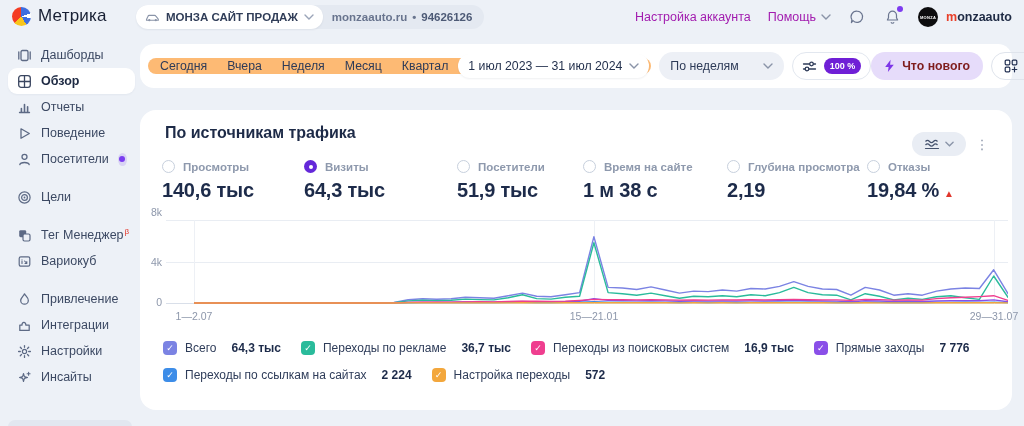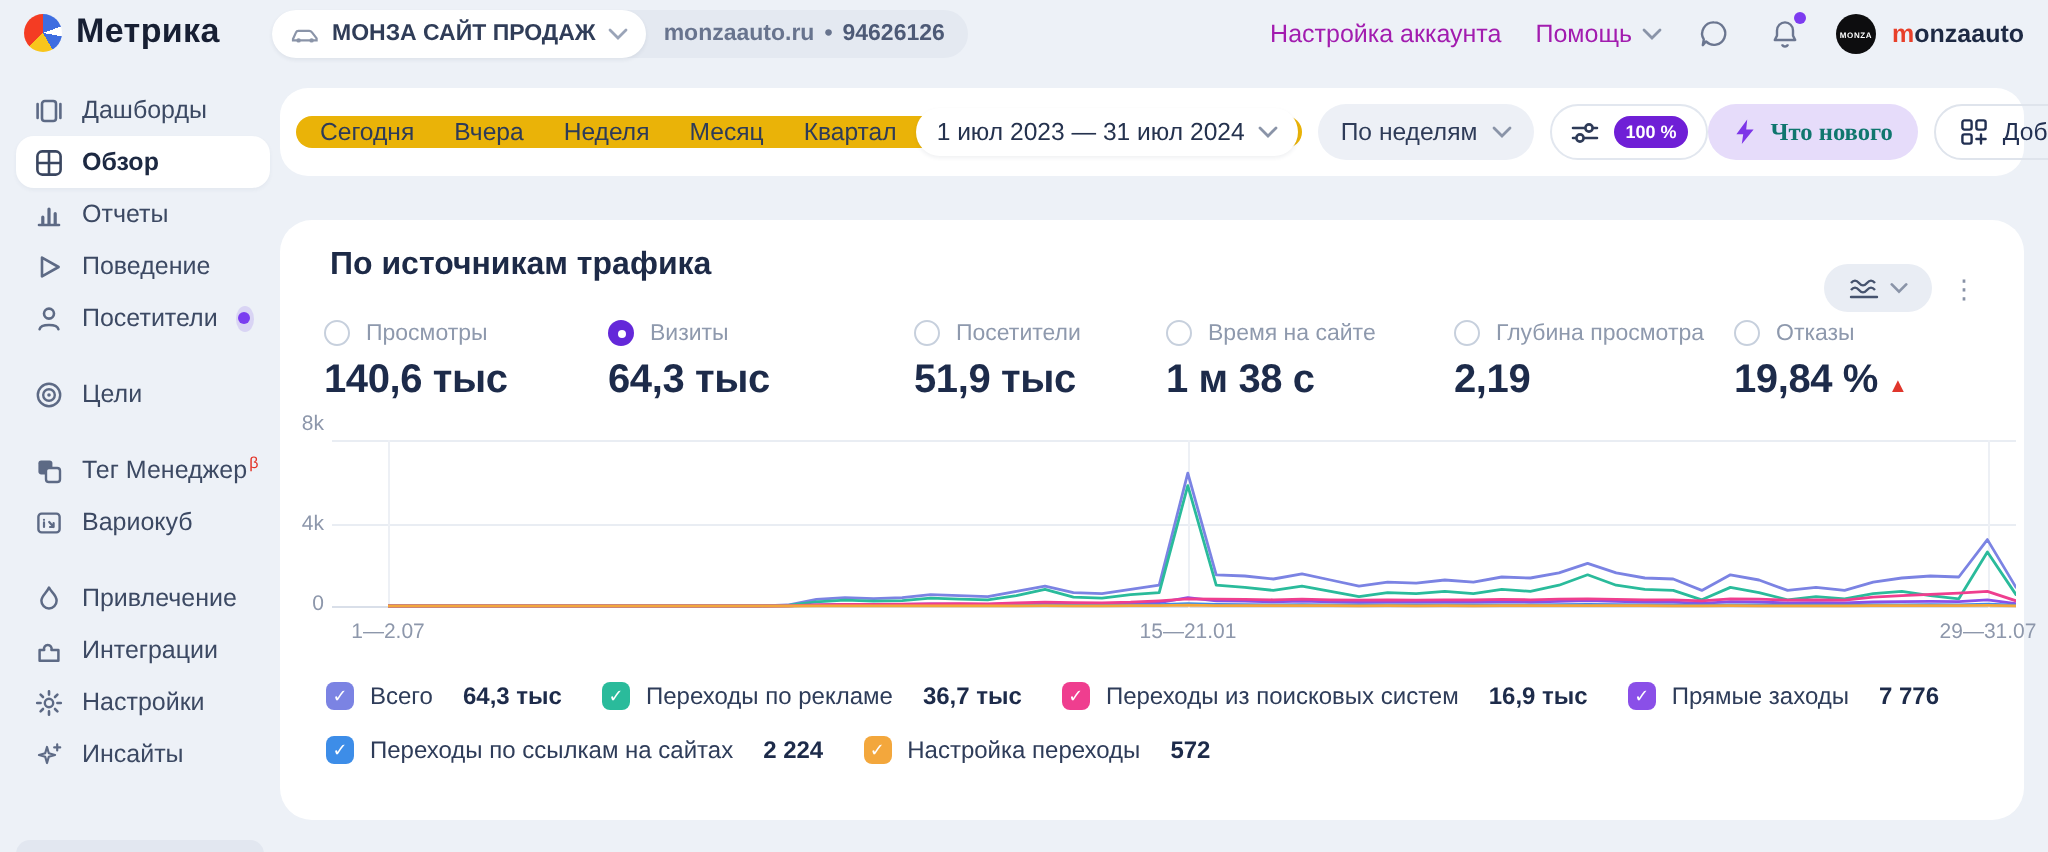--- a/index.html
+++ b/index.html
@@ -5,21 +5,21 @@
   * { box-sizing: border-box; margin: 0; padding: 0; }
   html,body { width:1024px; height:426px; overflow:hidden; }
   body { background:#edf1f7; font-family:"Liberation Sans", sans-serif; color:#243049; }
   #screen { position:relative; width:1024px; height:426px; }
 
   
   .header { position:absolute; top:0; left:0; width:1024px; height:34px; }
   .logo { position:absolute; left:12px; top:6px; display:flex; align-items:center; gap:7px; }
   .logo-mark { width:19px; height:19px; border-radius:50%;
     background:conic-gradient(#3e6de0 0deg 70deg,#ffffff 70deg 100deg,#3e6de0 100deg 150deg,#f8c51c 150deg 225deg,#f43c23 225deg 360deg); }
-  .logo-text { font-size:17px; font-weight:700; color:#171f33; letter-spacing:.2px; }
+  .logo-text { font-size:17px; font-weight:400; color:#171f33; letter-spacing:.2px; }
   .counter-pill { position:absolute; left:136px; top:5px; height:24px; background:#e4e9f1; border-radius:12px;
     display:flex; align-items:center; padding-right:12px; }
   .counter-inner { background:#fff; border-radius:12px; height:24px; display:flex; align-items:center;
     padding:0 9px; gap:6px; box-shadow:0 1px 2px rgba(30,40,70,.07); cursor:pointer; }
   .counter-name { font-size:11.5px; font-weight:600; color:#303d58; white-space:nowrap; }
   .counter-meta { display:flex; align-items:center; gap:5px; margin-left:9px; font-size:11.5px; color:#68748e;font-weight:bold; }
   .counter-meta .cid { color:#4d5a76; }
   .header-right { position:absolute; right:12px; top:0; height:34px; display:flex; align-items:center; gap:17px; }
   .hdr-link { font-size:12.5px; color:#a21caf; cursor:pointer; display:flex; align-items:center; gap:5px; white-space:nowrap;text-align:right; }
   .icon-btn { position:relative; width:18px; height:18px; display:flex; align-items:center; justify-content:center; cursor:pointer; }
@@ -39,45 +39,45 @@
   .side-ic { width:16px; height:15px; flex:none; display:flex; align-items:center; justify-content:center; }
   .beta { font-size:8px; color:#e33226; vertical-align:super; margin-left:1px; }
   .presence-dot { margin-left:auto; width:13px; height:13px; border-radius:50%; background:rgba(128,84,235,.18);
     display:flex; align-items:center; justify-content:center; }
   .presence-dot i { width:6px; height:6px; border-radius:50%; background:#7a3df0; }
   .side-bottom { position:absolute; left:8px; top:420px; width:124px; height:14px; border-radius:8px; background:#e2e7f0; }
 
   
   .toolbar-card { position:absolute; left:140px; top:44px; width:872px; height:44px; background:#fff; border-radius:14px;
     display:flex; align-items:center; padding:0 8px; }
-  .range-group { display:flex; align-items:center; background:#eab308; border-radius:14px; height:16px; padding:2px 2px 2px 2px; }
+  .range-group { display:flex; align-items:center; background:#fdba74; border-radius:14px; height:16px; padding:2px 2px 2px 2px; }
   .range-item { padding:0 10px; font-size:12.3px; color:#2e3b58; cursor:pointer; white-space:nowrap; }
   .date-pill { background:#fff; border-radius:12px; height:24px; display:flex; align-items:center; padding:0 10px; gap:7px;
     font-size:12.3px; color:#25324e; box-shadow:0 1px 2px rgba(30,40,70,.07); cursor:pointer; white-space:nowrap; }
   .gran-pill { margin-left:8px; background:#edf0f6; border-radius:14px; height:28px; display:flex; align-items:center;
-    padding:0 11px; gap:7px; font-size:12.3px; color:#2e3b58; cursor:pointer; white-space:nowrap; }
+    padding:0 11px; gap:24px; font-size:12.3px; color:#2e3b58; cursor:pointer; white-space:nowrap; }
   .sampling-pill { margin-left:8px; border:1px solid #e2e7ef; border-radius:14px; height:28px; display:flex; align-items:center;
     padding:0 9px; gap:7px; cursor:pointer; }
   .badge-100 { background:#6f1fd6; color:#fff; font-size:9px; font-weight:700; border-radius:9px; padding:3px 6px; white-space:nowrap; }
   .tb-spacer { flex:1; }
-  .whats-new { background:#e6dcfa; color:#0f766e; font-weight:600; font-size:12.3px; border-radius:14px; height:28px;
-    display:flex; align-items:center; gap:7px; padding:0 13px; cursor:pointer; white-space:nowrap;font-family:Liberation Serif, serif; }
+  .whats-new { background:#e6dcfa; color:#7f1d1d; font-weight:600; font-size:12.3px; border-radius:14px; height:28px;
+    display:flex; align-items:center; gap:7px; padding:0 13px; cursor:pointer; white-space:nowrap; }
   .add-btn { margin-left:8px; border:1px solid #dfe4ec; border-radius:14px; height:28px; display:flex; align-items:center;
     gap:7px; padding:0 12px; font-size:12.3px; font-weight:500; color:#223052; cursor:pointer; white-space:nowrap; }
 
   
   .chart-card { position:absolute; left:140px; top:110px; width:872px; height:300px; background:#fff; border-radius:16px; }
   .card-title { position:absolute; left:25px; top:14px; font-size:16px; font-weight:600; color:#1d2a47; }
   .chart-style-pill { position:absolute; right:46px; top:22px; width:54px; height:24px; background:#e9edf4; border-radius:12px;
     display:flex; align-items:center; justify-content:center; gap:5px; cursor:pointer; }
   .card-kebab { position:absolute; right:22px; top:22px; height:24px; width:16px; display:flex; align-items:center;
     justify-content:center; color:#8892a6; font-size:13px; cursor:pointer; }
 
   .metric { position:absolute; top:50px; cursor:pointer; }
-  .metric-head { display:flex; align-items:center; gap:8px; }
+  .metric-head { display:flex; align-items:center; gap:8px;font-weight:bold; }
   .radio { width:13px; height:13px; border-radius:50%; border:1.5px solid #c7d0dd; background:#fff; position:relative; flex:none; }
   .radio.on { border:none; background:#6428d9; }
   .radio.on::after { content:""; position:absolute; left:4.5px; top:4.5px; width:4px; height:4px; border-radius:50%; background:#fff; }
   .metric-label { font-size:11.5px; color:#8e99ad; white-space:nowrap; }
   .metric-value { margin-top:6px; font-size:20px; font-weight:600; color:#1d2b4a; letter-spacing:-.2px; white-space:nowrap; }
   .trend-up { color:#e0362c; font-size:10px; margin-left:5px; }
 
   .ylab { position:absolute; left:0; width:22px; text-align:right; font-size:10.5px; color:#8d97ab; }
   .xlab { position:absolute; top:200px; transform:translateX(-50%); font-size:10.5px; color:#8d97ab; white-space:nowrap; }
   .grid-h { position:absolute; left:26px; width:842px; height:1px; background:#e9edf3; }

